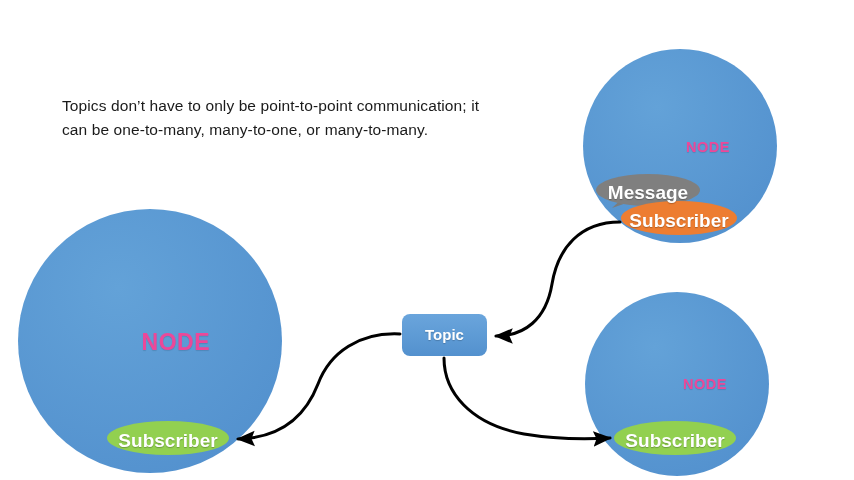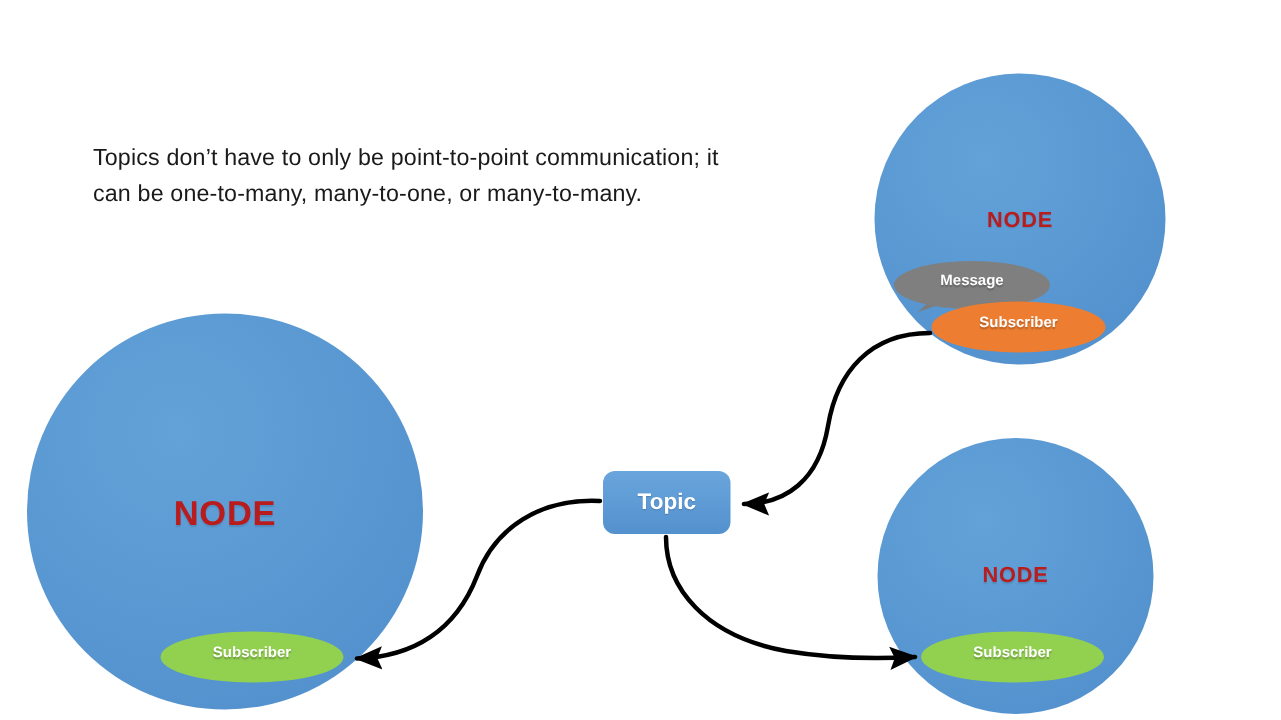--- a/index.html
+++ b/index.html
@@ -31,34 +31,34 @@
     top: 58px;
     width: 430px;
     font-size: 15.5px;
     line-height: 1.55;
     color: #1a1a1a;
     white-space: pre-line;
     letter-spacing: 0.1px;
   }
   .node-label {
     position: absolute;
-    color: #b91c1c;
+    color: #ec4899;
     font-weight: bold;
-    text-align: center;
+    text-align: right;
     letter-spacing: 0.5px;
     text-shadow: 0 1px 1px rgba(0,0,0,0.12);
     pointer-events: none;
   }
   .node-label.big { font-size: 23px; }
   .node-label.small { font-size: 14.5px; }
   .pill-label {
     position: absolute;
     color: #ffffff;
     font-weight: bold;
-    font-size: 10px;
+    font-size: 19px;
     text-align: center;
     text-shadow: 0 1px 1px rgba(0,0,0,0.25);
     pointer-events: none;
   }
   .topic-label {
     position: absolute;
     color: #ffffff;
     font-weight: bold;
     font-size: 15px;
     text-align: center;

